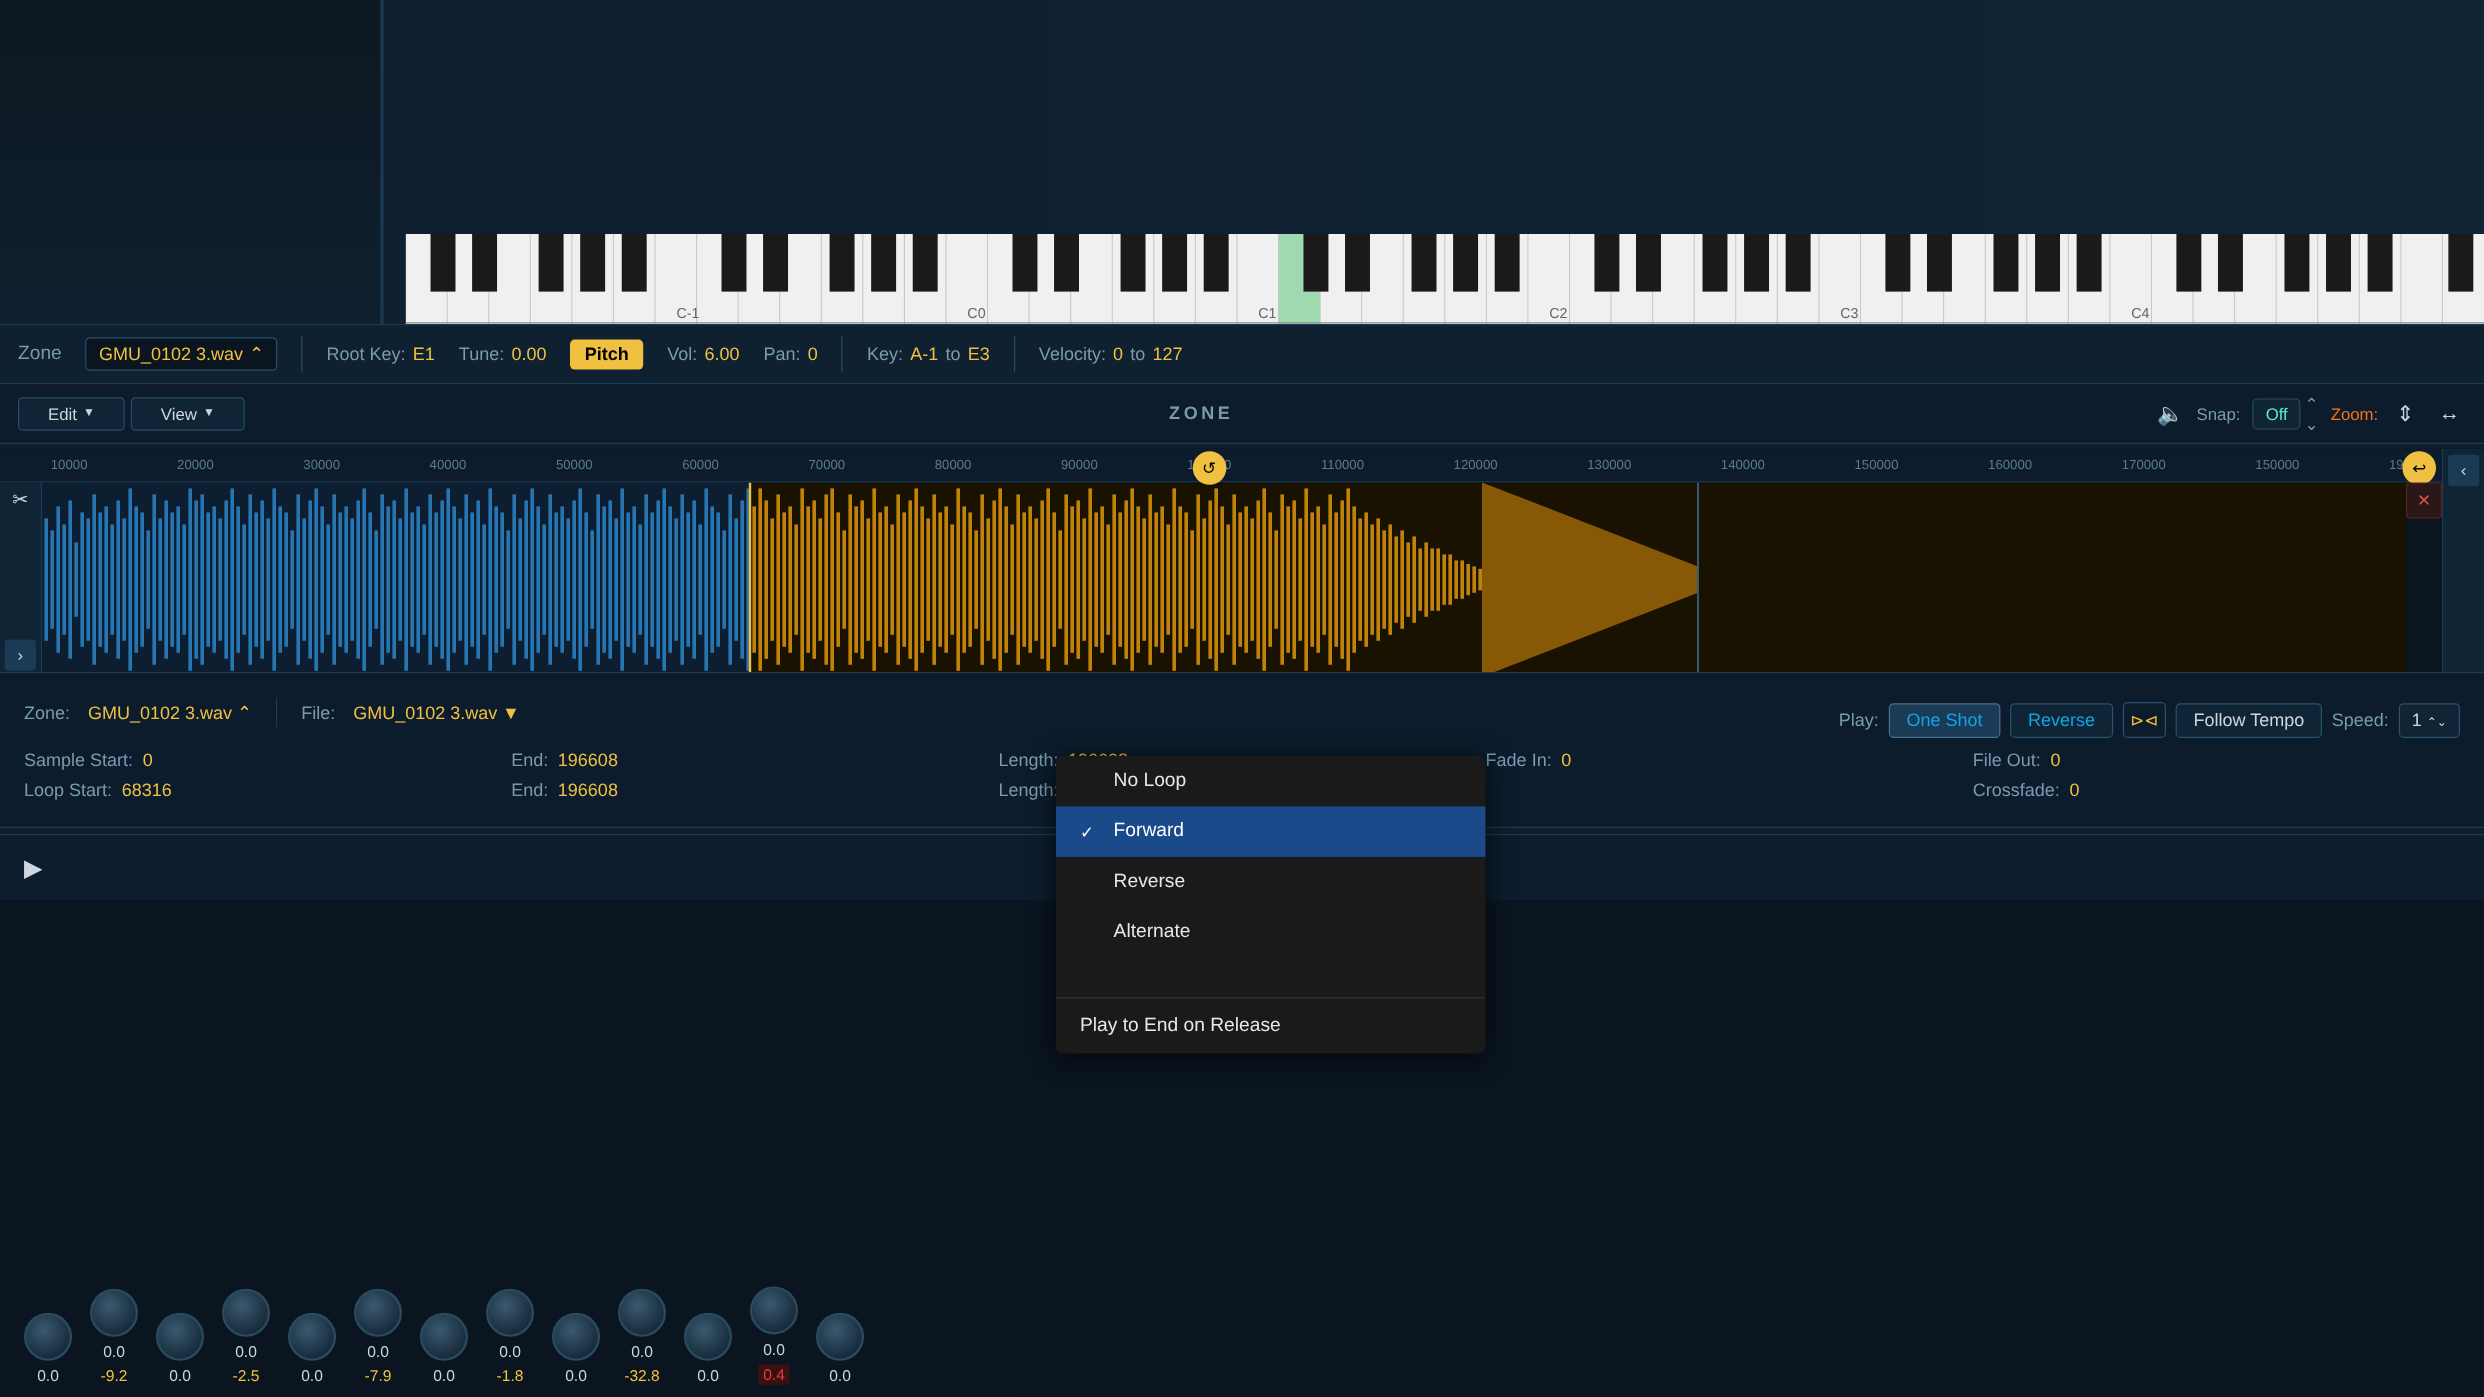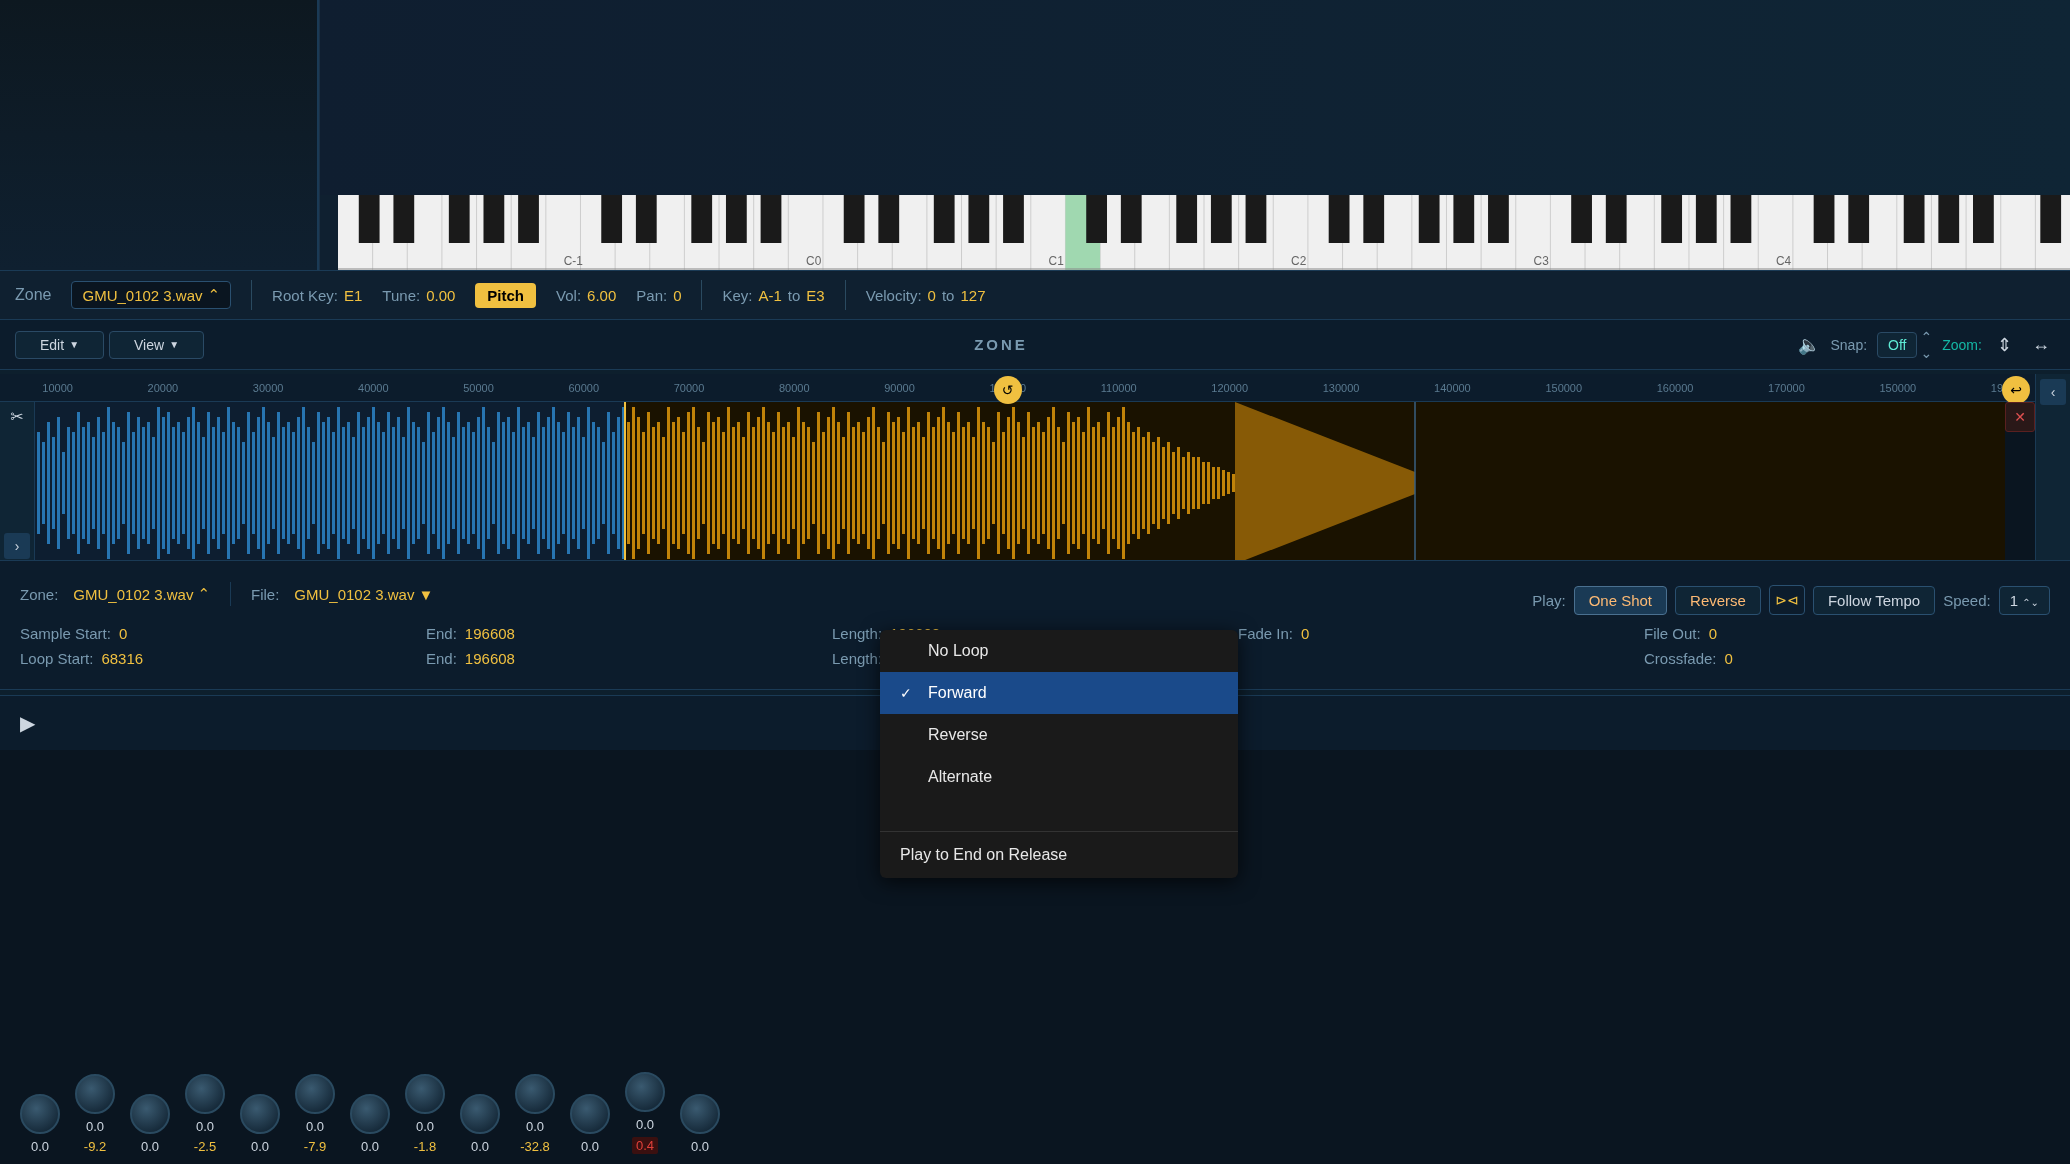--- a/index.html
+++ b/index.html
@@ -157,21 +157,21 @@
       align-items: center;
       gap: 10px;
     }
 
     .snap-label {
       color: #7a9ab0;
       font-size: 14px;
     }
 
     .zoom-label {
-      color: #14b8a6;
+      color: #f97316;
       font-size: 14px;
     }
 
     .zoom-btn {
       background: none;
       border: none;
       color: #cdd6e0;
       font-size: 18px;
       cursor: pointer;
       padding: 2px 5px;
@@ -300,21 +300,21 @@
 
     .info-value {
       color: #f0c040;
       font-size: 15px;
     }
 
     .play-btn {
       background: #0f2535;
       border: 1px solid #2a5070;
       border-radius: 4px;
-      color: #fdba74;
+      color: #0ea5e9;
       padding: 5px 14px;
       font-size: 15px;
       cursor: pointer;
     }
 
     .play-btn-active {
       background: #1a3a55;
       border: 1px solid #4a7090;
     }
 

